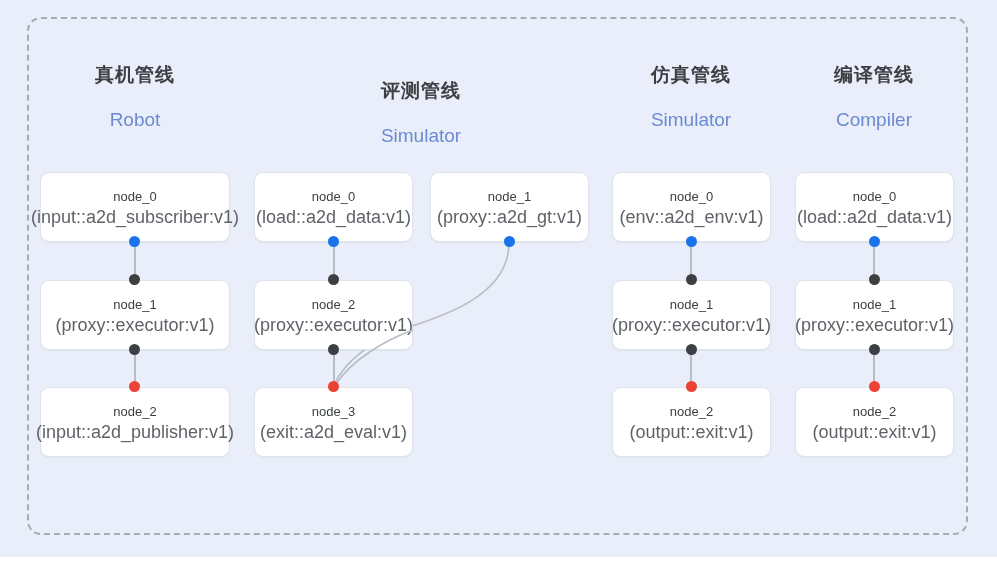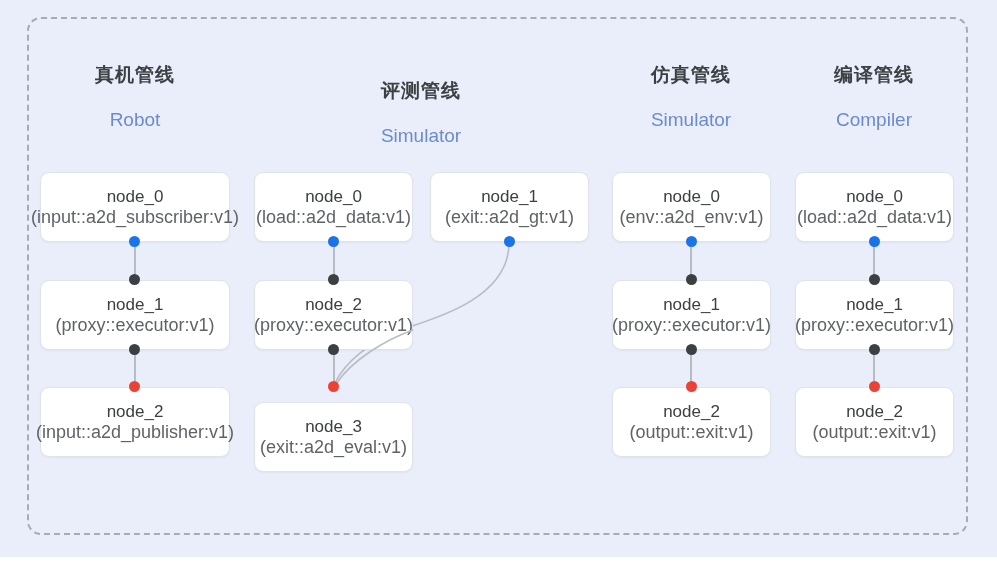--- a/index.html
+++ b/index.html
@@ -59,21 +59,21 @@
     border-radius: 9px;
     box-sizing: border-box;
     display: flex;
     flex-direction: column;
     align-items: center;
     justify-content: center;
     box-shadow: 0 1px 2px rgba(60,64,67,0.06);
     z-index: 3;
   }
   .node-name {
-    font-size: 17px;
+    font-size: 13px;
     color: #3c4043;
     line-height: 21px;
     white-space: nowrap;
   }
   .node-type {
     font-size: 18px;
     color: #5f6368;
     line-height: 21px;
     white-space: nowrap;
   }
@@ -175,27 +175,27 @@
   <div class="port port-in" style="left:129px; top:274px;"></div>
   <div class="port port-in" style="left:129px; top:344px;"></div>
   <div class="port port-end" style="left:129px; top:381px;"></div>
 
   <div class="node-box" style="left:254px; top:172px; width:159px; height:70px;">
     <div class="node-name">node_0</div>
     <div class="node-type">(load::a2d_data:v1)</div>
   </div>
   <div class="node-box" style="left:430px; top:172px; width:159px; height:70px;">
     <div class="node-name">node_1</div>
-    <div class="node-type">(exit::a2d_gt:v1)</div>
+    <div class="node-type">(proxy::a2d_gt:v1)</div>
   </div>
   <div class="node-box" style="left:254px; top:280px; width:159px; height:70px;">
     <div class="node-name">node_2</div>
     <div class="node-type">(proxy::executor:v1)</div>
   </div>
-  <div class="node-box" style="left:254px; top:402px; width:159px; height:70px;align-items:center;">
+  <div class="node-box" style="left:254px; top:387px; width:159px; height:70px;align-items:center;">
     <div class="node-name">node_3</div>
     <div class="node-type">(exit::a2d_eval:v1)</div>
   </div>
   <div class="port port-out" style="left:328px; top:236px;"></div>
   <div class="port port-out" style="left:504px; top:236px;"></div>
   <div class="port port-in" style="left:328px; top:274px;"></div>
   <div class="port port-in" style="left:328px; top:344px;"></div>
   <div class="port port-end" style="left:328px; top:381px;"></div>
 
   <div class="node-box" style="left:612px; top:172px; width:159px; height:70px;">

